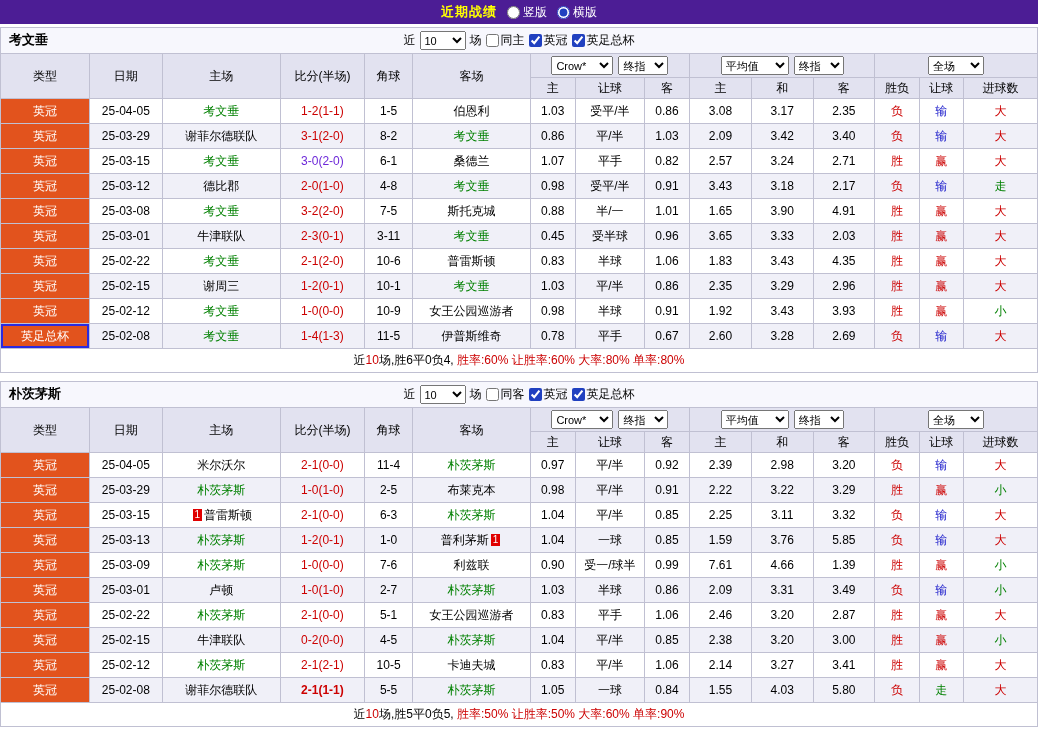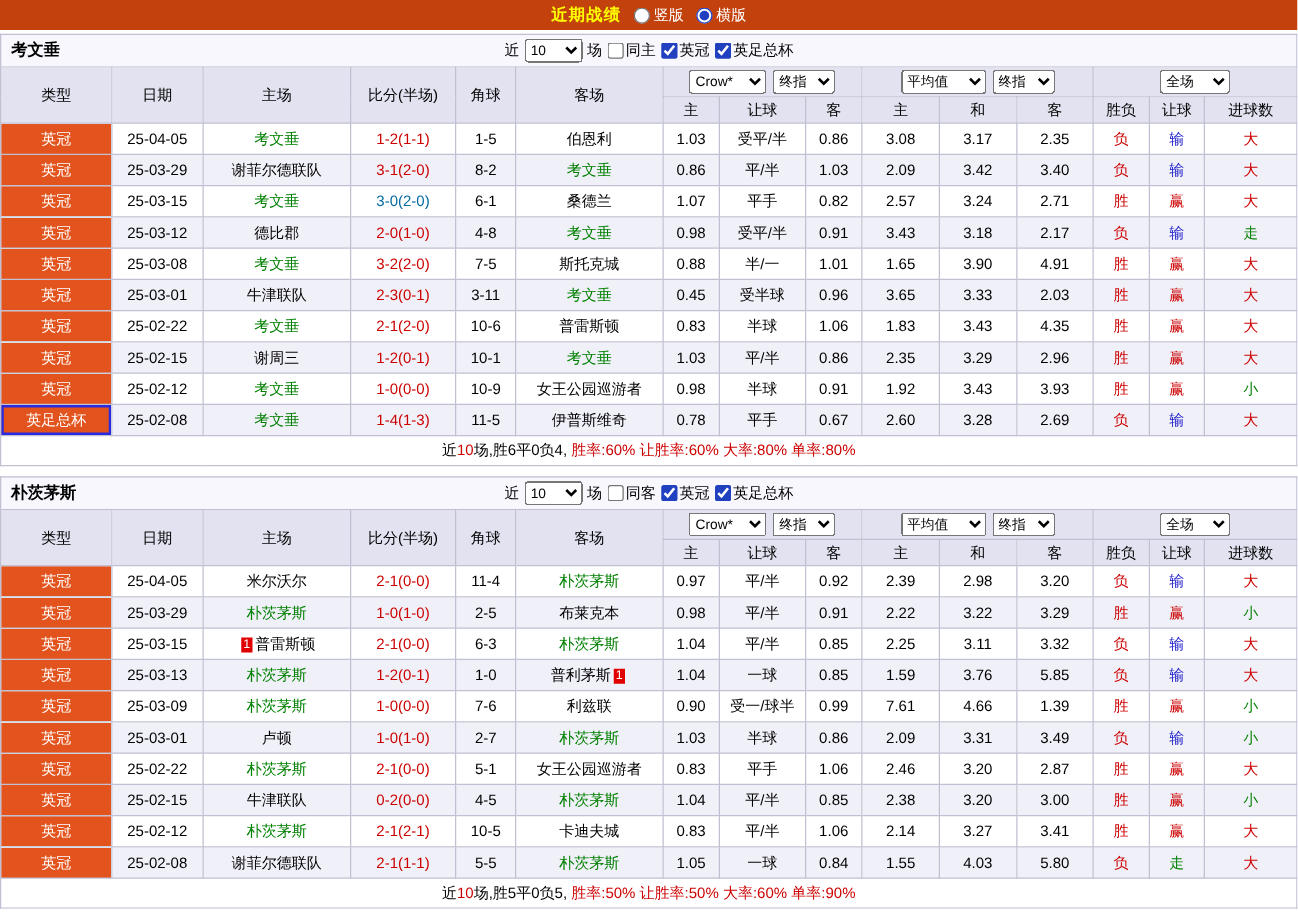--- a/index.html
+++ b/index.html
@@ -8,21 +8,21 @@
     width:1038px;
     font-family:"Liberation Sans","DejaVu Sans",sans-serif;
     font-size:12px;
     color:#000;
   }
   input, select { accent-color:#2040c0; }
 
   
   .topbar {
     height:24px;
-    background:#c2410c;
+    background:#4c1d95;
     display:flex; align-items:center; justify-content:center; gap:10px;
     color:#fff;
   }
   .topbar .title { color:#ffff00; font-weight:bold; font-size:13px; letter-spacing:1px; }
   .topbar label { display:inline-flex; align-items:center; gap:3px; cursor:pointer; font-size:12px; }
   .topbar input { margin:0; }
 
   
   .section { margin-top:8px; }
   .section:first-of-type { margin-top:3px; }
@@ -194,21 +194,21 @@
             <td>3.42</td>
             <td>3.40</td>
             <td style="color: rgb(204, 0, 0);">负</td>
             <td style="color: rgb(34, 34, 204);">输</td>
             <td style="color: rgb(204, 0, 0);">大</td>
           </tr>
           <tr class="">
             <td class="type" style="background: rgb(226, 83, 29);">英冠</td>
             <td>25-03-15</td>
             <td><span style="color: rgb(0, 128, 0);">考文垂</span></td>
-            <td style="color: #0369a1;">3-0(2-0)</td>
+            <td style="color: #6d28d9;">3-0(2-0)</td>
             <td>6-1</td>
             <td><span>桑德兰</span></td>
             <td>1.07</td>
             <td>平手</td>
             <td>0.82</td>
             <td>2.57</td>
             <td>3.24</td>
             <td>2.71</td>
             <td style="color: rgb(204, 0, 0);">胜</td>
             <td style="color: rgb(204, 0, 0);">赢</td>
@@ -569,21 +569,21 @@
             <td>3.27</td>
             <td>3.41</td>
             <td style="color: rgb(204, 0, 0);">胜</td>
             <td style="color: rgb(204, 0, 0);">赢</td>
             <td style="color: rgb(204, 0, 0);">大</td>
           </tr>
           <tr class="alt">
             <td class="type" style="background: rgb(226, 83, 29);">英冠</td>
             <td>25-02-08</td>
             <td><span>谢菲尔德联队</span></td>
-            <td style="color: rgb(204, 0, 0);">2-1(1-1)</td>
+            <td style="color: rgb(204, 0, 0); font-weight: bold;">2-1(1-1)</td>
             <td>5-5</td>
             <td><span style="color: rgb(0, 128, 0);">朴茨茅斯</span></td>
             <td>1.05</td>
             <td>一球</td>
             <td>0.84</td>
             <td>1.55</td>
             <td>4.03</td>
             <td>5.80</td>
             <td style="color: rgb(204, 0, 0);">负</td>
             <td style="color: rgb(0, 128, 0);">走</td>

